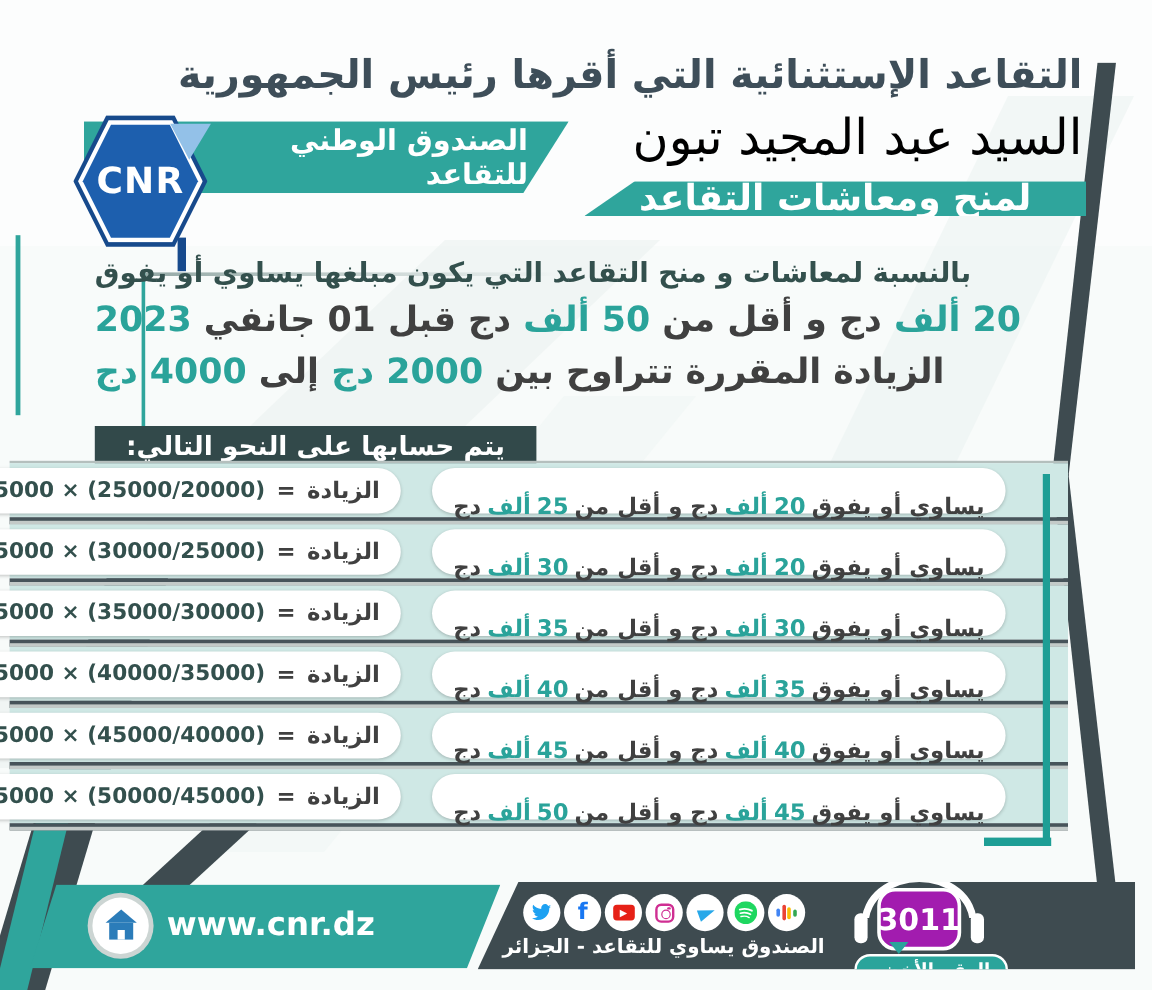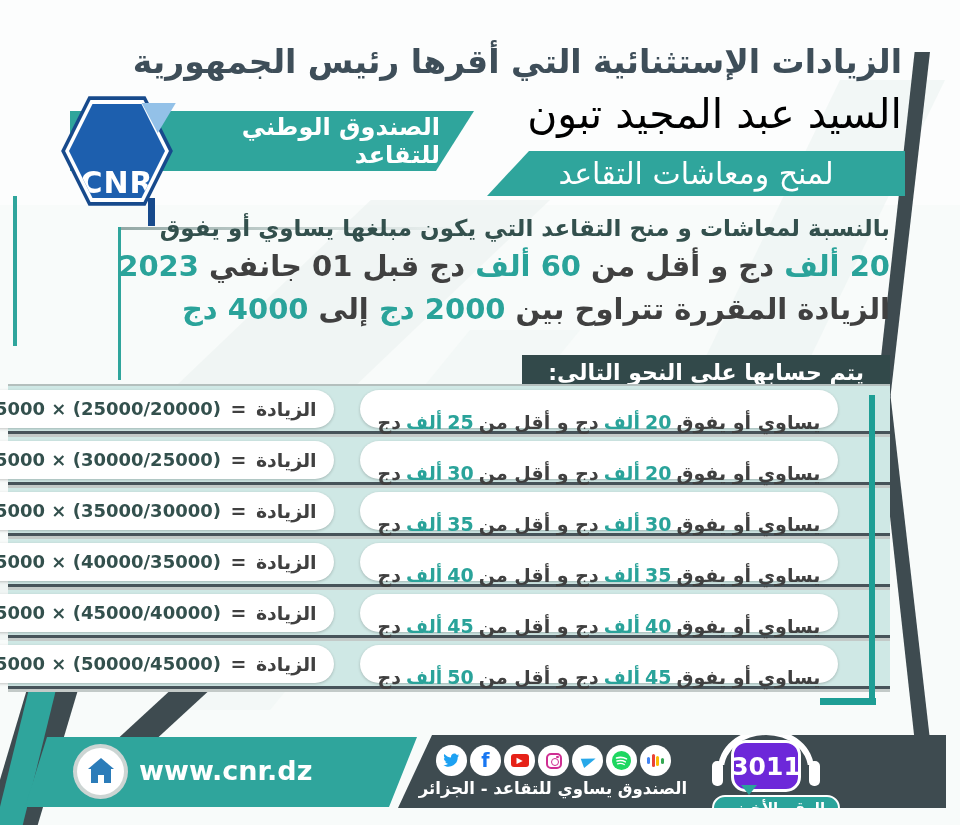--- a/index.html
+++ b/index.html
@@ -17,36 +17,36 @@
          clip-path:polygon(60% 0,95% 0,40% 100%,5% 100%); }
   .bg3 { left:120px; top:330px; width:500px; height:380px; background:#eef5f3; opacity:.5;
          clip-path:polygon(70% 0,92% 0,30% 100%,8% 100%); }
   .bg-top { position:absolute; z-index:0; left:0; top:0; width:100%; height:205px; background:#fcfdfd; }
 
   
   .title { position:absolute; z-index:3; top:42px; right:58px; left:60px;
            text-align:right; font-size:33px; font-weight:bold; color:#3e4e59; direction:rtl; }
   .president { position:absolute; z-index:3; top:90px; right:58px;
            font-size:41px; font-weight:normal; color:#000000; direction:rtl; }
-  .ribbon { position:absolute; z-index:2; top:151px; right:55px; width:418px; height:45px;
+  .ribbon { position:absolute; z-index:2; top:151px; right:55px; width:418px; height:29px;
            background:#2fa59c; clip-path:polygon(42px 0,100% 0,100% 100%,0 100%);
            display:flex; align-items:center; justify-content:center;
-           color:#fff; font-size:30px; font-weight:normal; direction:rtl; }
-  .org-banner { position:absolute; z-index:2; top:111px; left:70px; width:404px; height:60px;
+           color:#fff; font-size:30px; font-weight:bold; direction:rtl; }
+  .org-banner { position:absolute; z-index:2; top:101px; left:70px; width:404px; height:60px;
            background:#2fa59c; clip-path:polygon(0 0,100% 0,calc(100% - 38px) 100%,0 100%);
            display:flex; align-items:center; justify-content:center; padding-left:112px; padding-right:34px;
            color:#fff; font-size:24px; font-weight:bold; direction:rtl; }
   .logo { position:absolute; z-index:4; top:94px; left:60px; width:114px; height:114px; }
   .hex-o { position:absolute; inset:0; background:#174a8c;
            clip-path:polygon(25% 2%,75% 2%,99% 50%,75% 98%,25% 98%,1% 50%); }
   .hex-w { position:absolute; inset:4px; background:#ffffff;
            clip-path:polygon(25% 2%,75% 2%,99% 50%,75% 98%,25% 98%,1% 50%); }
   .hex-i { position:absolute; inset:8px; background:#1d5fae;
            clip-path:polygon(25% 2%,75% 2%,99% 50%,75% 98%,25% 98%,1% 50%);
-           display:flex; align-items:flex-end; justify-content:center; }
+           display:flex; align-items:center; justify-content:center; }
   .logo-txt { color:#fff; font-size:30px; font-weight:bold; letter-spacing:1px; }
   .logo-tri { position:absolute; left:86px; top:2px; width:0; height:0;
            border-left:16px solid transparent; border-right:18px solid transparent;
            border-bottom:30px solid #93c1e8; transform:rotate(62deg); }
   .logo-stem { position:absolute; left:88px; top:104px; width:7px; height:28px; background:#174a8c; }
 
   
   .ln { position:absolute; z-index:1; }
   .ln-left-outer { left:13px; top:196px; width:4px; height:150px; background:#2fa59c; }
   .ln-under-h { left:118px; top:227px; width:348px; height:3px;
@@ -62,21 +62,21 @@
            clip-path:polygon(3% 0,28% 0,100% 100%,72% 100%); }
   
   .chevL1 { position:absolute; z-index:1; left:-15px; top:465px; width:160px; height:365px; background:#3e4b50;
            clip-path:polygon(68% 0,100% 0,32% 100%,0 100%); }
   .chevL2 { position:absolute; z-index:1; left:-12px; top:648px; width:85px; height:180px; background:#2fa59c;
            clip-path:polygon(60% 0,92% 0,40% 100%,8% 100%); }
   .chevL3 { position:absolute; z-index:1; left:88px; top:686px; width:150px; height:58px; background:#3e4b50;
            clip-path:polygon(58% 0,84% 0,42% 100%,16% 100%); }
 
   
-  .intro { position:absolute; z-index:2; top:212px; left:79px; right:70px; text-align:right; direction:rtl; }
+  .intro { position:absolute; z-index:2; top:212px; left:79px; right:70px; text-align:left; direction:rtl; }
   .intro p.l1 { font-size:23px; font-weight:bold; color:#33504d; line-height:33px; }
   .intro p.l2, .intro p.l3 { font-size:29px; font-weight:bold; color:#33504d; line-height:43px; }
   .tl { color:#2aa39a; }
   .dk { color:#404040; }
   .calc-box { display:inline-block; margin-top:24px; background:#32494a; color:#fff;
               font-size:22px; font-weight:bold; padding:5px 26px; }
 
   
   .rows { position:absolute; z-index:2; top:384px; left:8px; width:882px; border-top:2px solid #b4bfbd; }
   .rowband { height:45px; background:#cfe8e5; display:flex; align-items:center;
@@ -125,21 +125,21 @@
   .pcg i:nth-child(3){ height:10px; background:#fbbc05; }
   .pcg i:nth-child(4){ height:6px; background:#34a853; }
   .org-line { position:absolute; left:10px; top:44px; width:290px; text-align:center;
          color:#fff; font-size:16.5px; font-weight:bold; direction:rtl; }
 
   .badge { position:absolute; right:112px; top:-6px; width:136px; height:90px; }
   .headband { position:absolute; left:20px; top:0px; width:96px; height:80px;
          border:6px solid #fff; border-radius:50%; clip-path:inset(0 0 55% 0); }
   .ear { position:absolute; top:32px; width:11px; height:25px; background:#fff; border-radius:5px; }
   .earL { left:14px; } .earR { right:14px; }
-  .bubble { position:absolute; left:33px; top:11px; width:70px; height:52px; background:#6d28d9;
+  .bubble { position:absolute; left:33px; top:11px; width:70px; height:52px; background:#a21caf;
          border:3px solid #fff; border-radius:15px; display:flex; align-items:center; justify-content:center;
          color:#fff; font-size:25px; font-weight:bold; }
   .bubble::after { content:""; position:absolute; left:7px; bottom:-14px;
          border:8px solid transparent; border-top:10px solid #2aa49b; }
   .green-pill { position:absolute; left:14px; top:66px; background:#2aa49b; border:2.5px solid #fff;
          border-radius:15px; padding:2px 13px; color:#fff; font-size:15px; font-weight:bold;
          white-space:nowrap; direction:rtl; }
 </style>
 </head>
 <body>
@@ -153,41 +153,41 @@
 <div class="ribR2"></div>
 <div class="chevL1"></div>
 <div class="chevL2"></div>
 <div class="chevL3"></div>
 <div class="ln ln-left-outer"></div>
 <div class="ln ln-under-h"></div>
 <div class="ln ln-under-v"></div>
 <div class="ln ln-right-v"></div>
 <div class="ln ln-right-h"></div>
 
-<div class="title">الزيادات الإستثنائية التي أقرها رئيس الجمهورية</div>
+<div class="title">التقاعد الإستثنائية التي أقرها رئيس الجمهورية</div>
 <div class="president">السيد عبد المجيد تبون</div>
 <div class="ribbon">
   <span>لمنح ومعاشات التقاعد</span>
 </div>
 <div class="org-banner">
   <span>الصندوق الوطني للتقاعد</span>
 </div>
 <div class="logo">
   <div class="hex-o"></div>
   <div class="hex-w"></div>
   <div class="hex-i">
     <span class="logo-txt">CNR</span>
   </div>
   <div class="logo-tri"></div>
   <div class="logo-stem"></div>
 </div>
 
 <div class="intro">
   <p class="l1">بالنسبة لمعاشات و منح التقاعد التي يكون مبلغها يساوي أو يفوق</p>
-  <p class="l2"><span class="tl">20 ألف</span><span class="dk"> دج و أقل من </span><span class="tl">60 ألف</span><span class="dk"> دج قبل 01 جانفي </span><span class="tl">2023</span></p>
+  <p class="l2"><span class="tl">20 ألف</span><span class="dk"> دج و أقل من </span><span class="tl">50 ألف</span><span class="dk"> دج قبل 01 جانفي </span><span class="tl">2023</span></p>
   <p class="l3"><span class="dk">الزيادة المقررة تتراوح بين </span><span class="tl">2000 دج</span><span class="dk"> إلى </span><span class="tl">4000 دج</span></p>
   <div class="calc-box">يتم حسابها على النحو التالي:</div>
 </div>
 
 <div class="rows">
 
   <div class="rowband">
     <div class="pill range-pill">
         <span class="dk">يساوي أو يفوق</span>
         <span class="tl">20</span>

